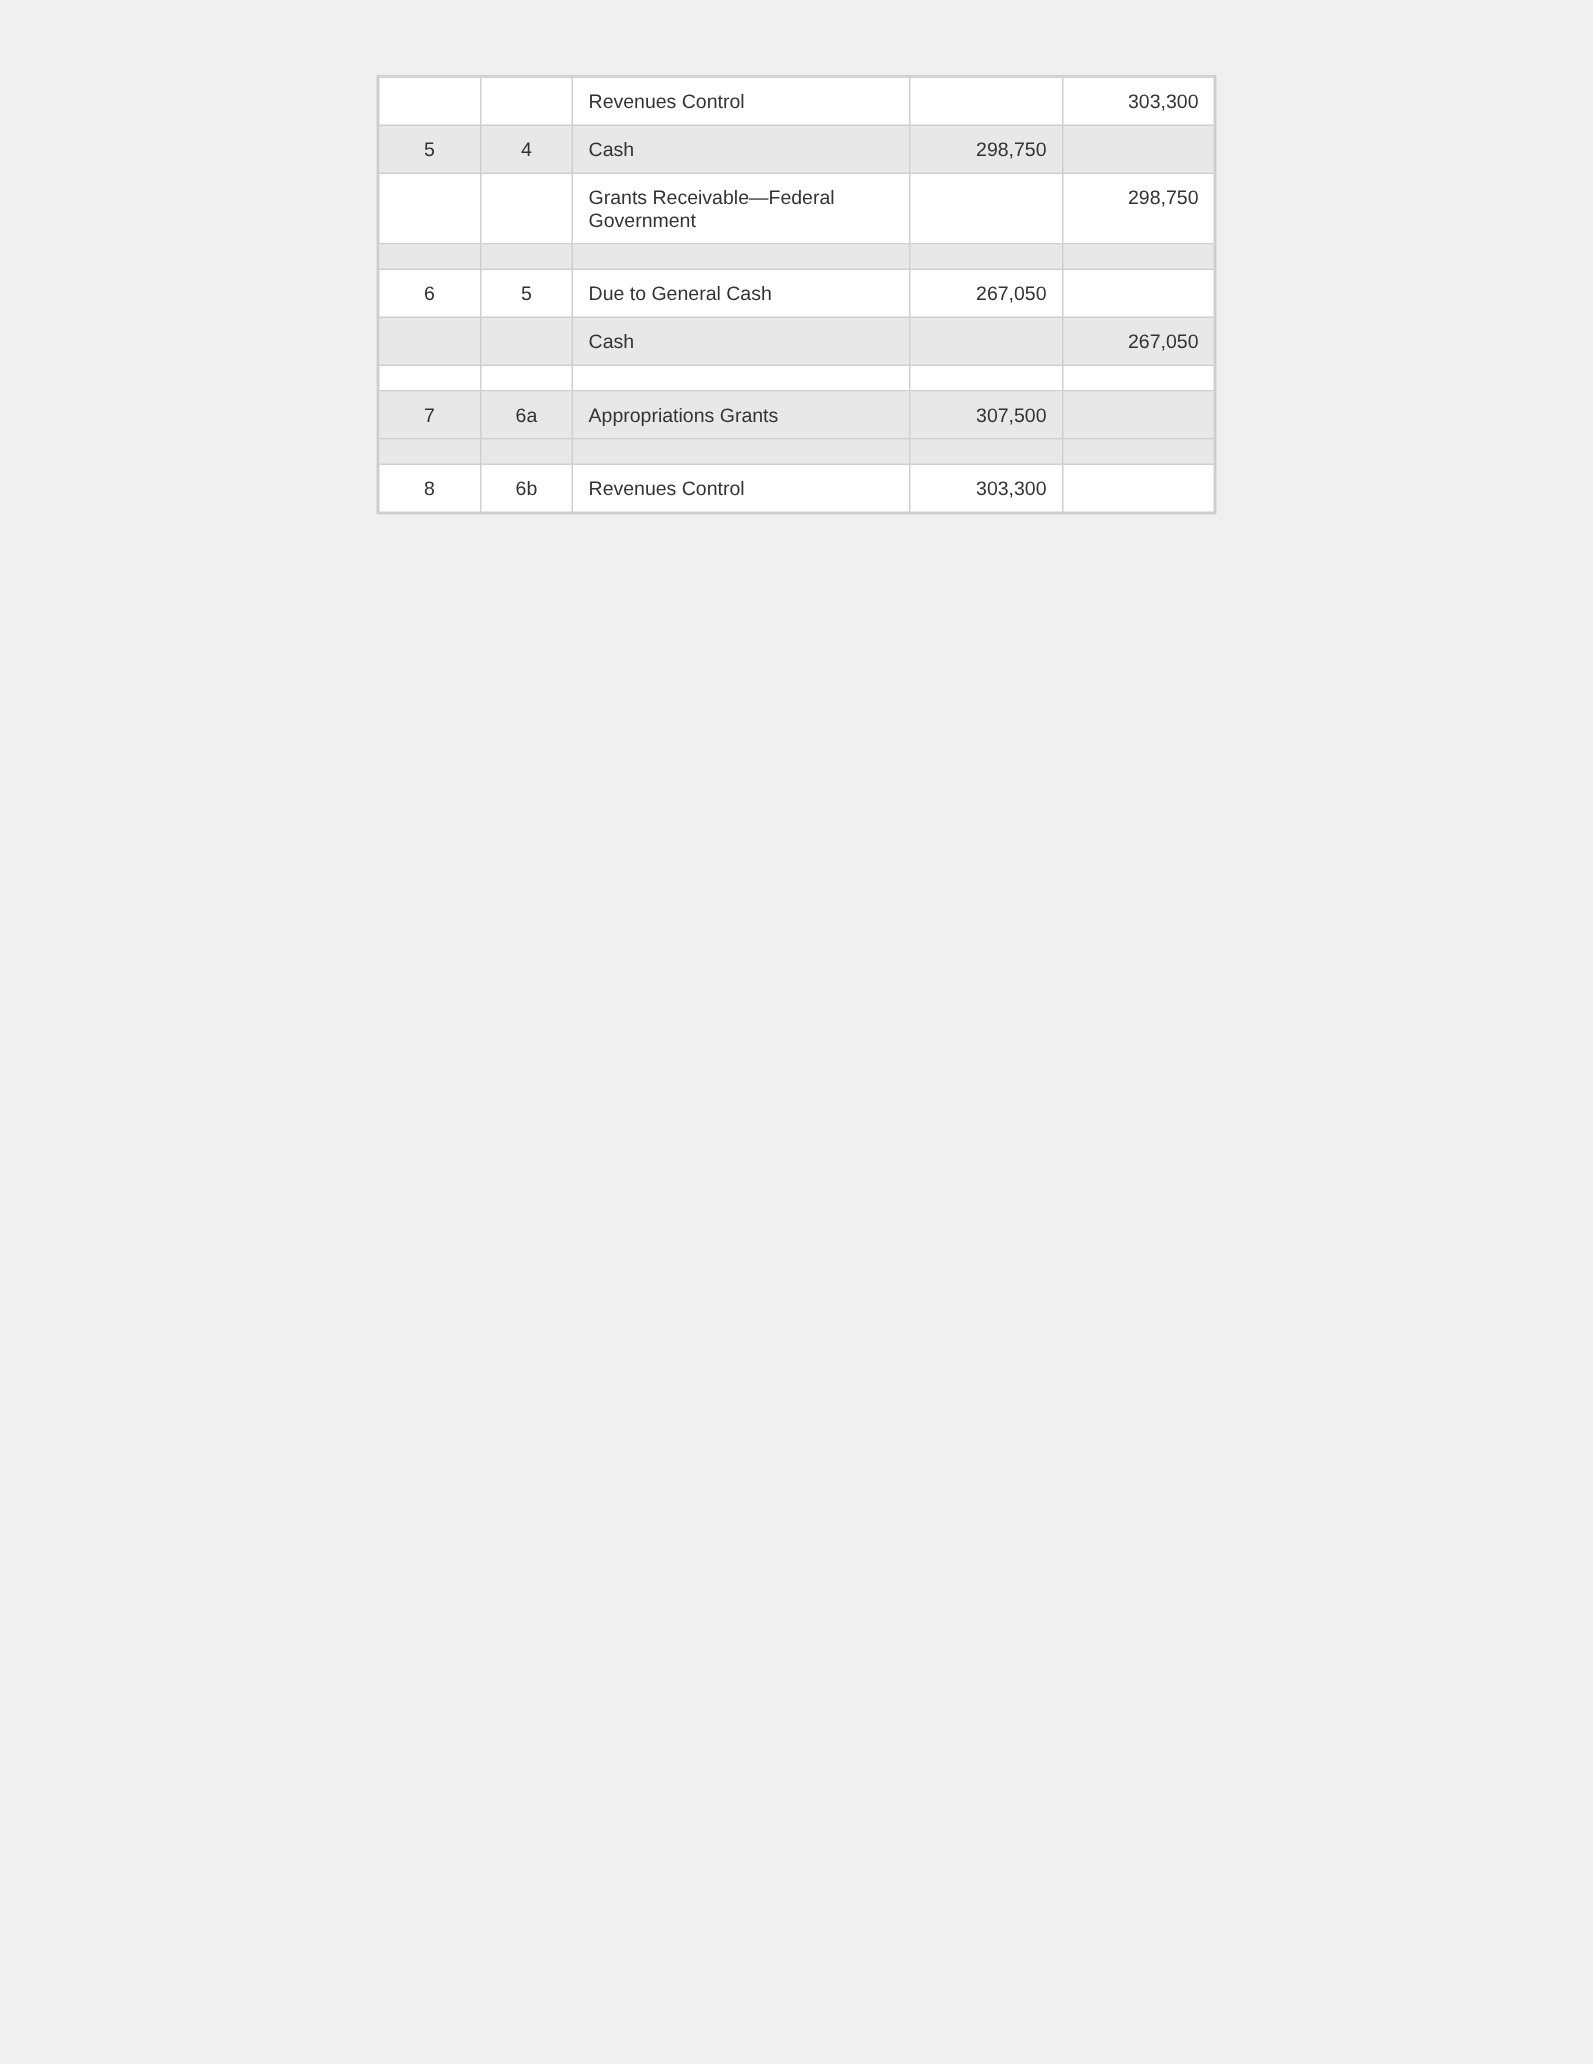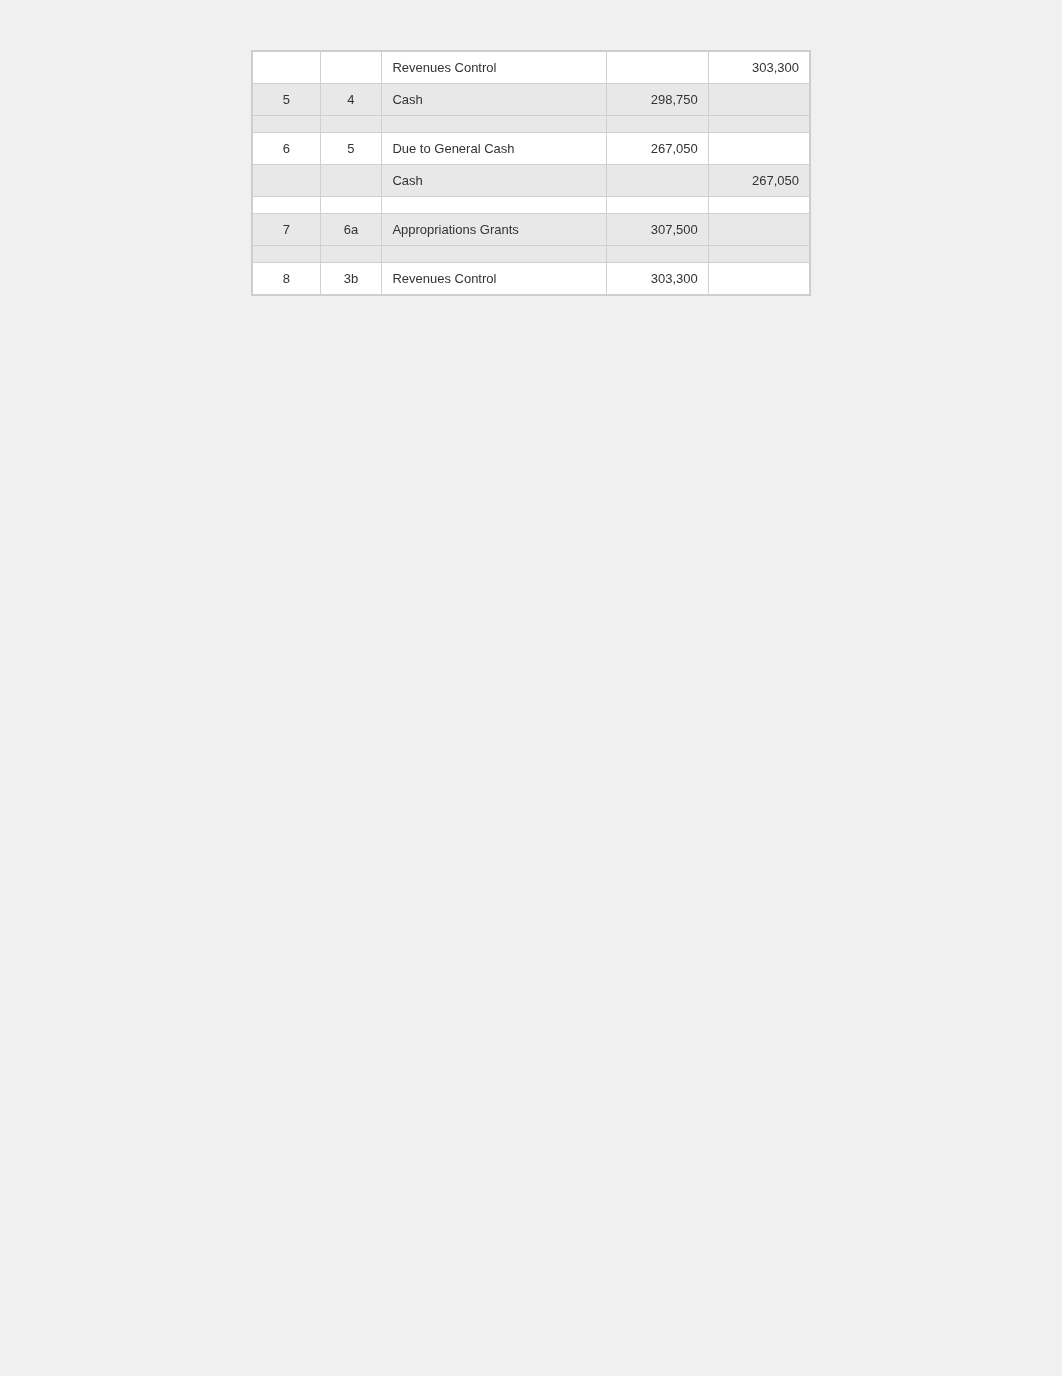--- a/index.html
+++ b/index.html
@@ -85,20 +85,27 @@
           <td class="col-debit"></td>
           <td class="col-credit">303,300</td>
         </tr>
         <tr class="shaded">
           <td class="col-entry">5</td>
           <td class="col-ref">4</td>
           <td class="col-desc">Cash</td>
           <td class="col-debit">298,750</td>
           <td class="col-credit"></td>
         </tr>
+        <tr class="white">
+          <td class="col-entry"></td>
+          <td class="col-ref"></td>
+          <td class="col-desc">Grants Receivable—Federal Government</td>
+          <td class="col-debit"></td>
+          <td class="col-credit">298,750</td>
+        </tr>
         <tr class="shaded">
           <td class="col-entry"></td>
           <td class="col-ref"></td>
           <td class="col-desc"></td>
           <td class="col-debit"></td>
           <td class="col-credit"></td>
         </tr>
         <tr class="white">
           <td class="col-entry">6</td>
           <td class="col-ref">5</td>
@@ -129,20 +136,20 @@
         </tr>
         <tr class="shaded">
           <td class="col-entry"></td>
           <td class="col-ref"></td>
           <td class="col-desc"></td>
           <td class="col-debit"></td>
           <td class="col-credit"></td>
         </tr>
         <tr class="white">
           <td class="col-entry">8</td>
-          <td class="col-ref">3b</td>
+          <td class="col-ref">6b</td>
           <td class="col-desc">Revenues Control</td>
           <td class="col-debit">303,300</td>
           <td class="col-credit"></td>
         </tr>
       </tbody>
   </table>
 </div>
 
 </body></html>

